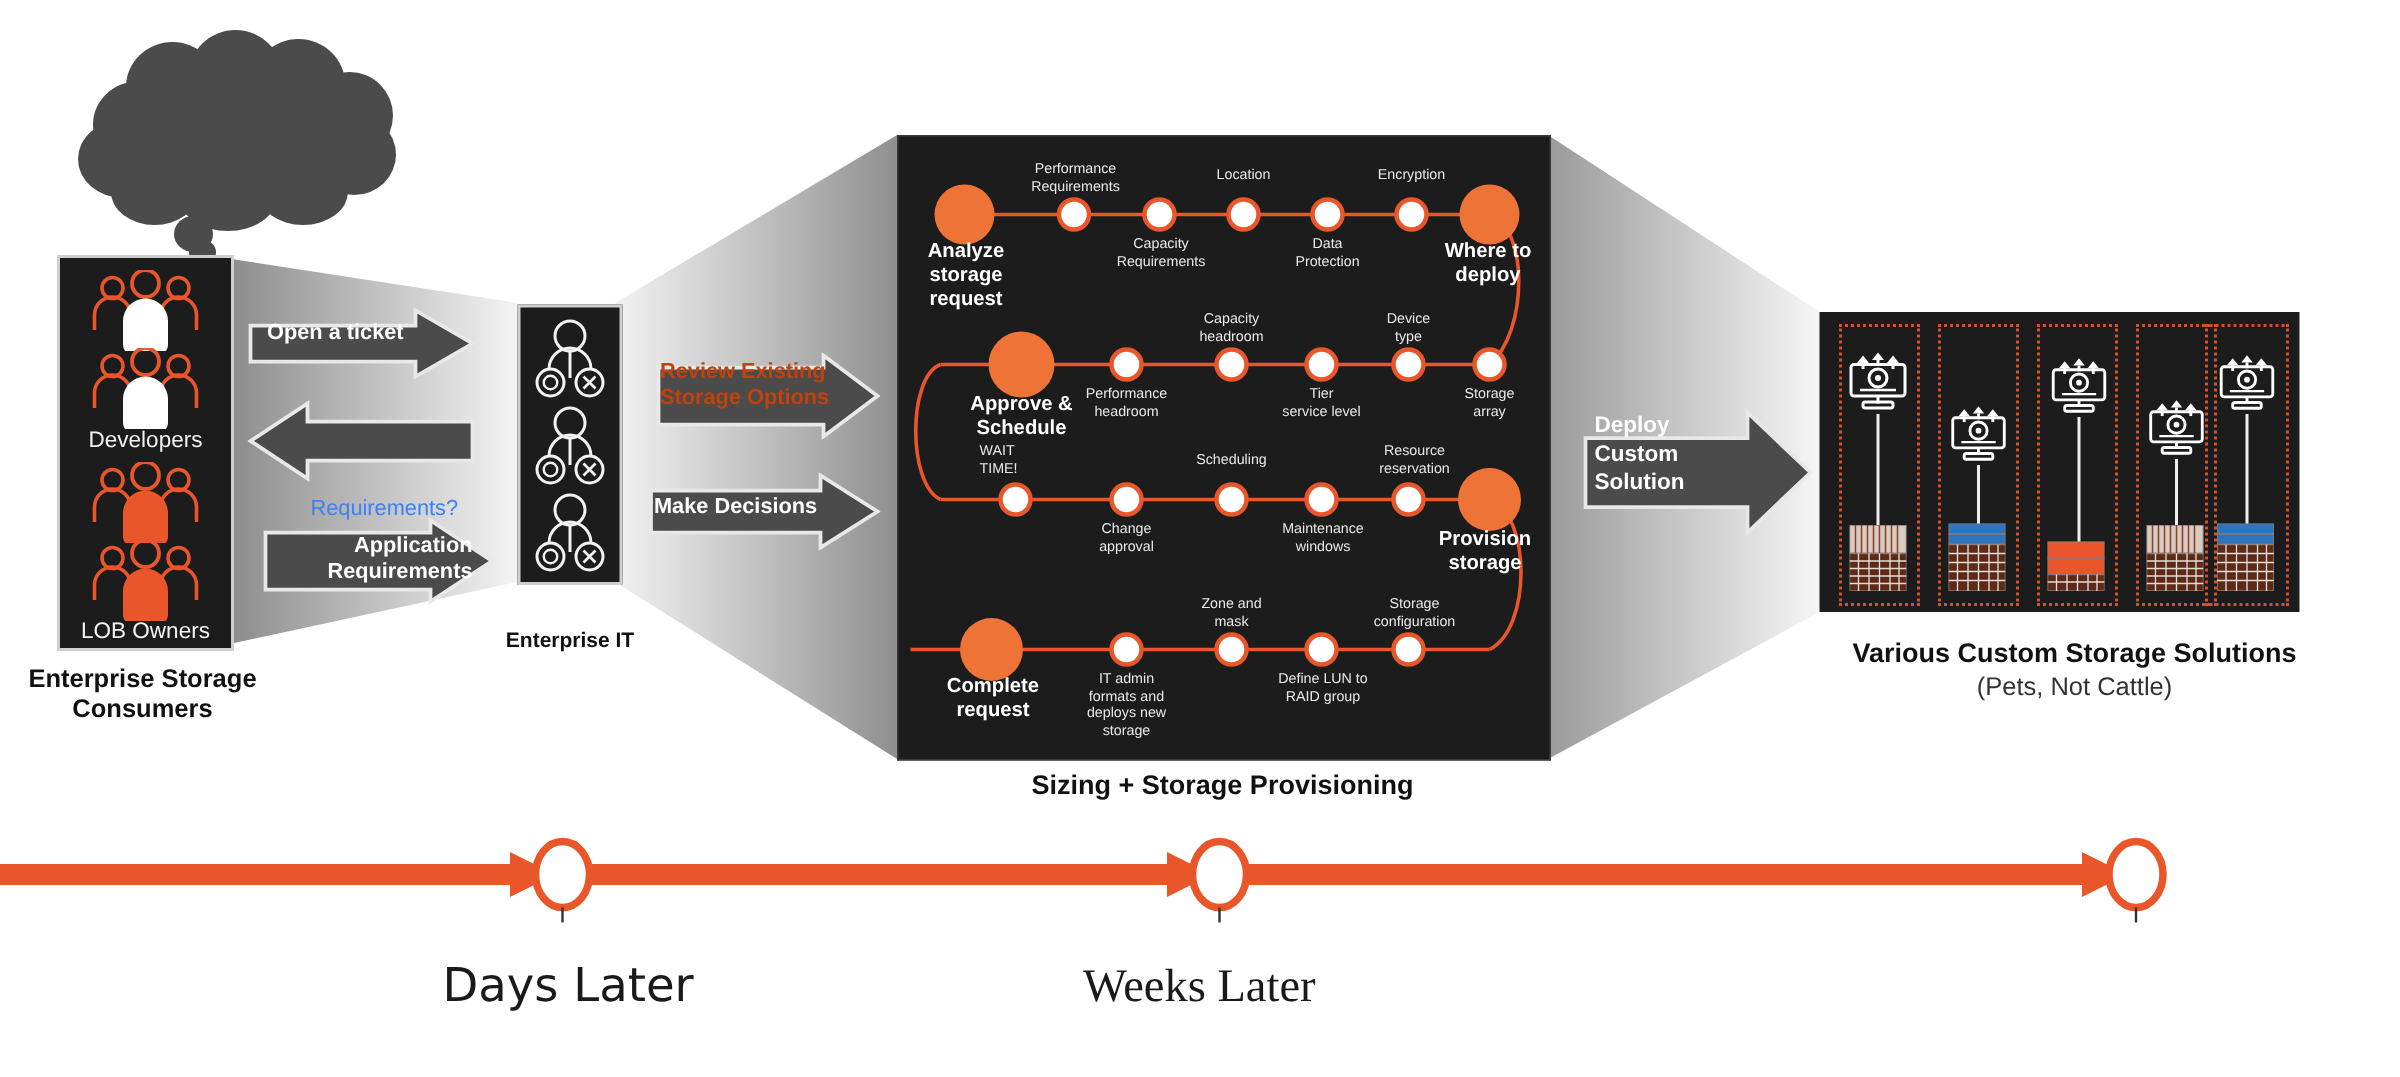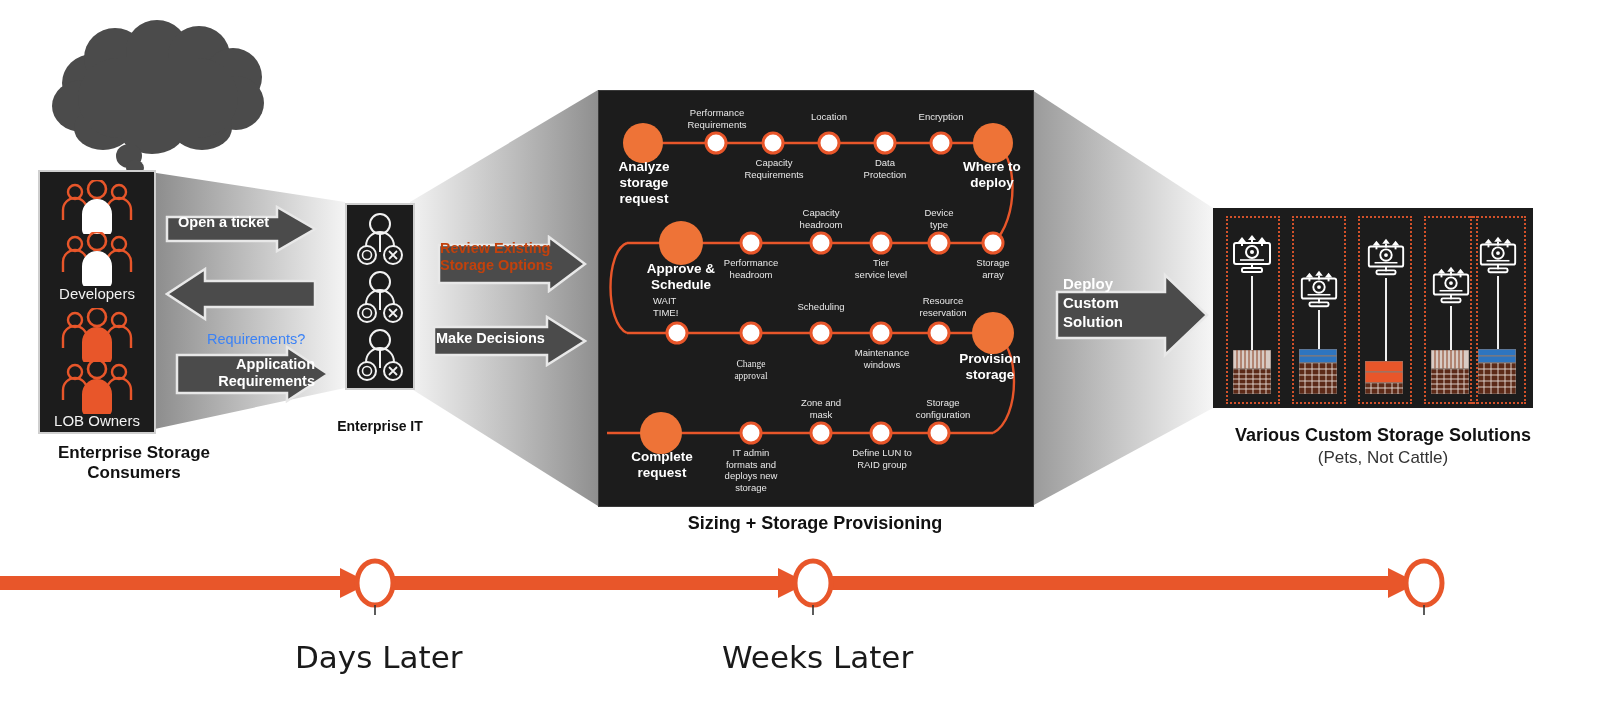--- a/index.html
+++ b/index.html
@@ -109,21 +109,21 @@
   <svg class="abs" style="left:17px;top:188px;width:80px;height:54px;" viewBox="0 0 80 54">
     <circle cx="18" cy="12" r="7" fill="none" stroke="#E8562A" stroke-width="2.4"></circle>
     <path d="M6 40 v-10 a12 12 0 0 1 24 0 v10" fill="none" stroke="#E8562A" stroke-width="2.4"></path>
     <circle cx="62" cy="12" r="7" fill="none" stroke="#E8562A" stroke-width="2.4"></circle>
     <path d="M50 40 v-10 a12 12 0 0 1 24 0 v10" fill="none" stroke="#E8562A" stroke-width="2.4"></path>
     <circle cx="40" cy="9" r="9" fill="none" stroke="#E8562A" stroke-width="2.6"></circle>
     <path d="M25 50 v-16 a15 15 0 0 1 30 0 v16 a15 9 0 0 1 -30 0 z" fill="#E8562A"></path>
   </svg>
   <div class="grp-label" style="top:240px;">LOB Owners</div>
 </div>
-<div class="abs caption" style="left:0px;top:443px;width:190px;font-size:17px;padding-left:39px;">
+<div class="abs caption" style="left:0px;top:443px;width:190px;font-size:17px;">
   <span>Enterprise Storage</span><br><span>Consumers</span>
 </div>
 
 <svg class="abs" style="left:165px;top:205px;width:152px;height:48px;" viewBox="0 0 152 48">
   <polygon points="2,12 112,12 112,2 150,24 112,46 112,36 2,36" fill="#4b4b4b" stroke="#e8e8e8" stroke-width="2.5"></polygon>
 </svg>
 <div class="abs" style="left:178px;top:214px;width:120px;color:#fff;font-weight:bold;font-size:14.5px;">Open a ticket</div>
 
 <svg class="abs" style="left:165px;top:265px;width:152px;height:58px;" viewBox="0 0 152 58">
   <polygon points="150,16 40,16 40,4 2,29 40,54 40,42 150,42" fill="#4b4b4b" stroke="#e8e8e8" stroke-width="2.5"></polygon>
@@ -246,21 +246,21 @@
 headroom</div>
   <div class="sm-lbl" style="left:236px;top:166px;width:92px;white-space:pre-line;">Tier
 service level</div>
   <div class="sm-lbl" style="left:300px;top:116px;width:80px;white-space:pre-line;">Device
 type</div>
   <div class="sm-lbl" style="left:356px;top:166px;width:76px;white-space:pre-line;">Storage
 array</div>
 
   <div class="sm-lbl" style="left:44px;top:204px;width:68px;white-space:pre-line;text-align:left;padding-left:10px;">WAIT
 TIME!</div>
-  <div class="sm-lbl" style="left:110px;top:268px;width:84px;white-space:pre-line;font-family:Liberation Serif, serif;">Change
+  <div class="sm-lbl" style="left:110px;top:256px;width:84px;white-space:pre-line;">Change
 approval</div>
   <div class="sm-lbl" style="left:180px;top:210px;width:84px;white-space:pre-line;">Scheduling</div>
   <div class="sm-lbl" style="left:238px;top:256px;width:90px;white-space:pre-line;">Maintenance
 windows</div>
   <div class="sm-lbl" style="left:298px;top:204px;width:92px;white-space:pre-line;">Resource
 reservation</div>
   <div class="big-lbl" style="left:348px;top:260px;width:86px;white-space:pre-line;">Provision
 storage</div>
 
   <div class="big-lbl" style="left:18px;top:358px;width:90px;white-space:pre-line;">Complete
@@ -443,14 +443,14 @@
 
     <ellipse cx="375" cy="28" rx="18" ry="22" fill="#ffffff" stroke="#E8562A" stroke-width="5"></ellipse>
     <ellipse cx="813" cy="28" rx="18" ry="22" fill="#ffffff" stroke="#E8562A" stroke-width="5"></ellipse>
     <ellipse cx="1424" cy="28" rx="18" ry="22" fill="#ffffff" stroke="#E8562A" stroke-width="5"></ellipse>
 
     <path d="M375 50 V 100" stroke="#333" stroke-width="1.6"></path>
     <path d="M813 50 V 100" stroke="#333" stroke-width="1.6"></path>
     <path d="M1424 50 V 100" stroke="#333" stroke-width="1.6"></path>
   </svg>
   <div class="tl-label" style="left:295px;top:84px;">Days Later</div>
-  <div class="tl-label" style="left:722px;top:84px;">Weeks Later</div>
+  <div class="tl-label" style="left:722px;top:84px;font-family:Liberation Serif, serif;">Weeks Later</div>
 </div>
 
 </body></html>

